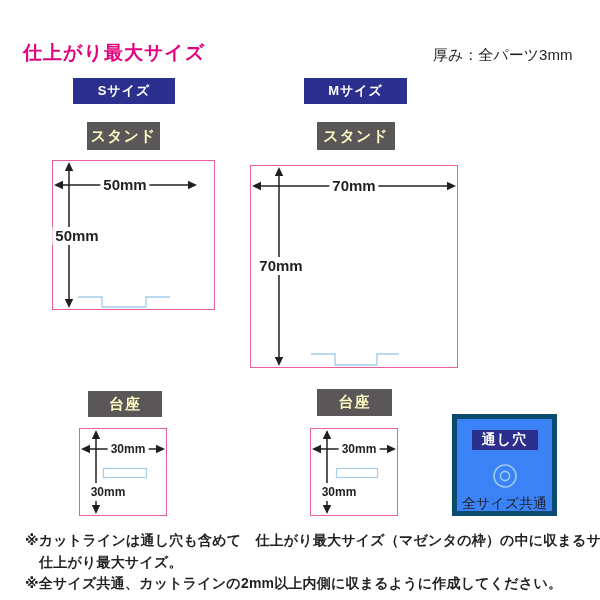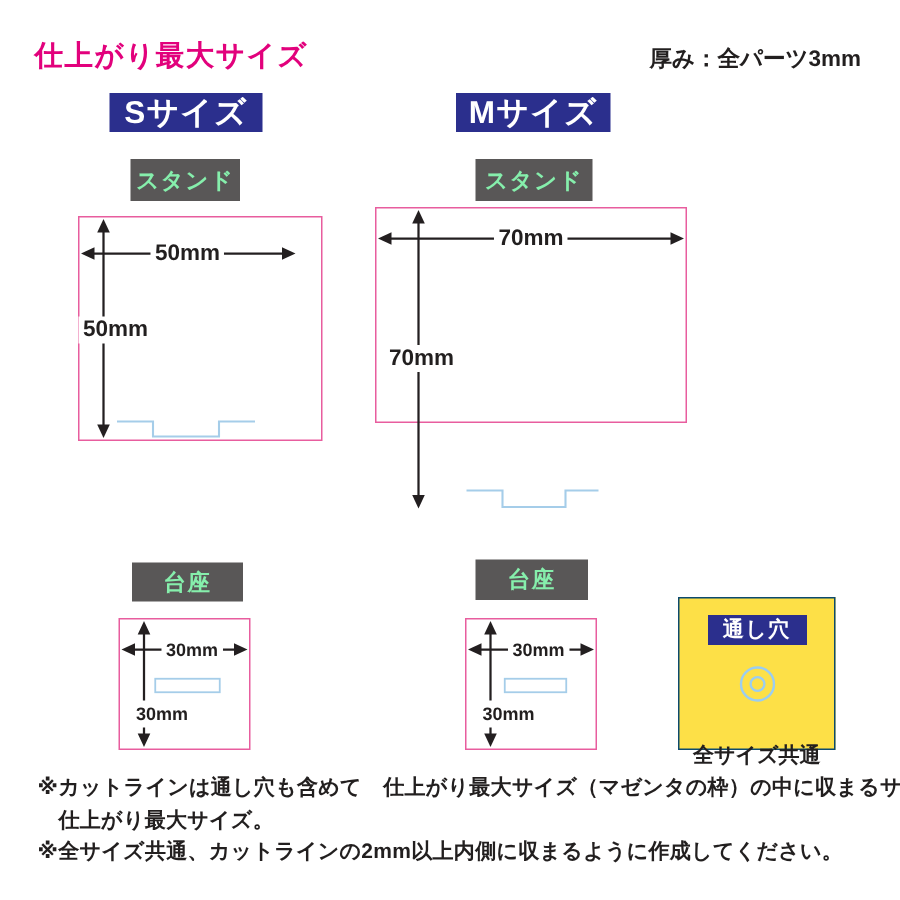--- a/index.html
+++ b/index.html
@@ -1,68 +1,68 @@
 <!DOCTYPE html>
 <html><head>
 <meta charset="utf-8">
 <style>
   html,body{margin:0;padding:0;}
   body{
     width:600px;height:600px;position:relative;background:#ffffff;
     font-family:"Liberation Sans","DejaVu Sans",sans-serif;
     color:#221f1f;overflow:hidden;
   }
-  .abs{position:absolute;}
+  .abs{position:absolute;margin-top:16px;}
 
   .page-title{left:23px;top:24px;font-size:19px;font-weight:bold;color:#e2017c;letter-spacing:1px;}
-  .thickness{left:433px;top:30px;font-size:15px;font-weight:bold;color:#221f1f;}
+  .thickness{left:433px;top:30px;font-size:15px;font-weight:normal;color:#221f1f;}
 
   .size-btn{
-    background:#2b2f8d;color:#ffffff;font-weight:bold;font-size:21px;
+    background:#2b2f8d;color:#ffffff;font-weight:bold;font-size:13px;
     display:flex;align-items:center;justify-content:center;letter-spacing:1px;
   }
   .part-btn{
-    background:#595757;color:#86efac;font-weight:bold;font-size:15px;
+    background:#595757;color:#fef9c3;font-weight:bold;font-size:15px;
     display:flex;align-items:center;justify-content:center;letter-spacing:1px;
   }
   .s-size-btn{left:73px;top:62px;width:102px;height:26px;}
   .m-size-btn{left:304px;top:62px;width:103px;height:26px;text-align:right;}
   .s-stand-btn{left:87px;top:106px;width:73px;height:28px;}
   .m-stand-btn{left:317px;top:106px;width:78px;height:28px;}
   .s-daiza-btn{left:88px;top:375px;width:74px;height:26px;}
   .m-daiza-btn{left:317px;top:373px;width:75px;height:27px;}
 
   .cut-box{border:1px solid #e85d9e;background:#ffffff;box-sizing:border-box;}
   .s-stand-box{left:52px;top:144px;width:163px;height:150px;}
-  .m-stand-box{left:250px;top:138px;width:208px;height:144px;}
+  .m-stand-box{left:250px;top:149px;width:208px;height:203px;}
   .s-base-box{left:79px;top:412px;width:88px;height:88px;}
   .m-base-box{left:310px;top:412px;width:88px;height:88px;}
   .cut-box svg{position:absolute;left:0;top:0;}
 
   .dim{
     position:absolute;background:#ffffff;font-weight:bold;font-size:15px;
     color:#221f1f;padding:0 3px;white-space:nowrap;transform:translate(-50%,-50%);
     line-height:18px;
   }
   .dim.small{font-size:12px;}
 
   .hole-box{
     left:452px;top:398px;width:105px;height:102px;
-    border:1px solid #0c4a6e;background:#fde047;box-sizing:border-box;
+    border:5px solid #0c4a6e;background:#3b82f6;box-sizing:border-box;
   }
   .hole-label{
     position:absolute;left:50%;top:11px;transform:translateX(-50%);
     width:66px;height:20px;background:#2b2f8d;color:#ffffff;
     font-size:14px;font-weight:bold;display:flex;align-items:center;justify-content:center;
     letter-spacing:1px;
   }
   .hole-icon{position:absolute;left:50%;top:43px;transform:translateX(-50%);}
   .hole-note{
-    position:absolute;left:50%;top:96px;transform:translateX(-50%);
-    font-size:14px;font-weight:bold;color:#221f1f;white-space:nowrap;
+    position:absolute;left:50%;top:76px;transform:translateX(-50%);
+    font-size:14px;font-weight:normal;color:#221f1f;white-space:nowrap;
   }
 
   .note{font-size:14px;font-weight:bold;color:#221f1f;white-space:nowrap;letter-spacing:0.2px;}
   .note-1{left:25px;top:516px;}
   .note-2{left:39px;top:538px;}
   .note-3{left:25px;top:559px;}
 </style>
 </head>
 <body>
 

